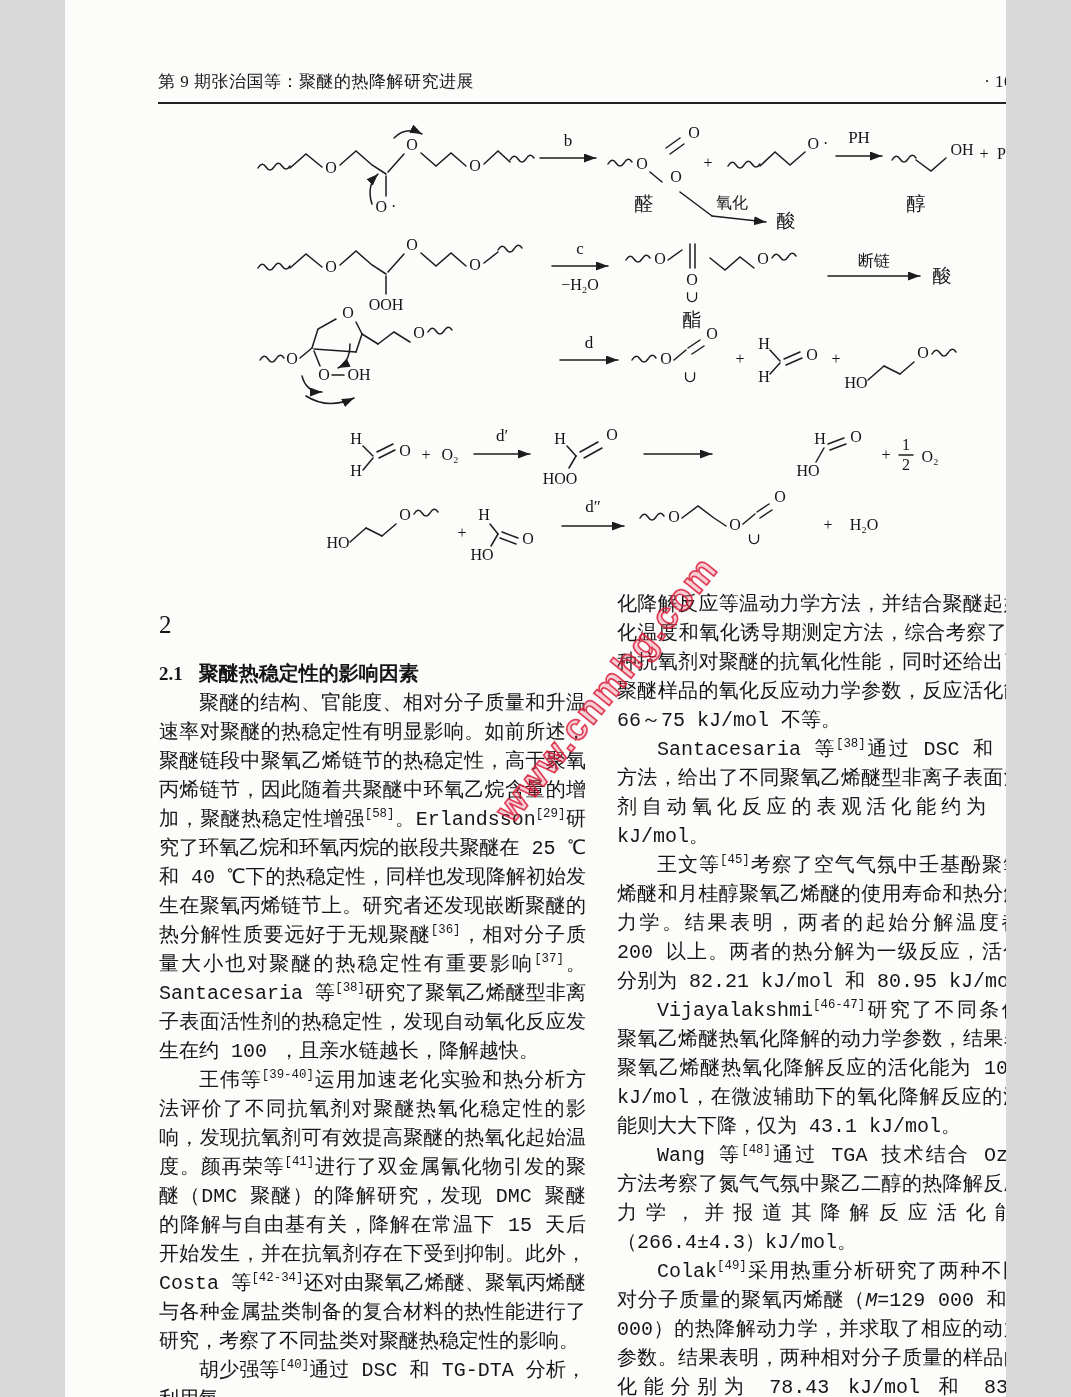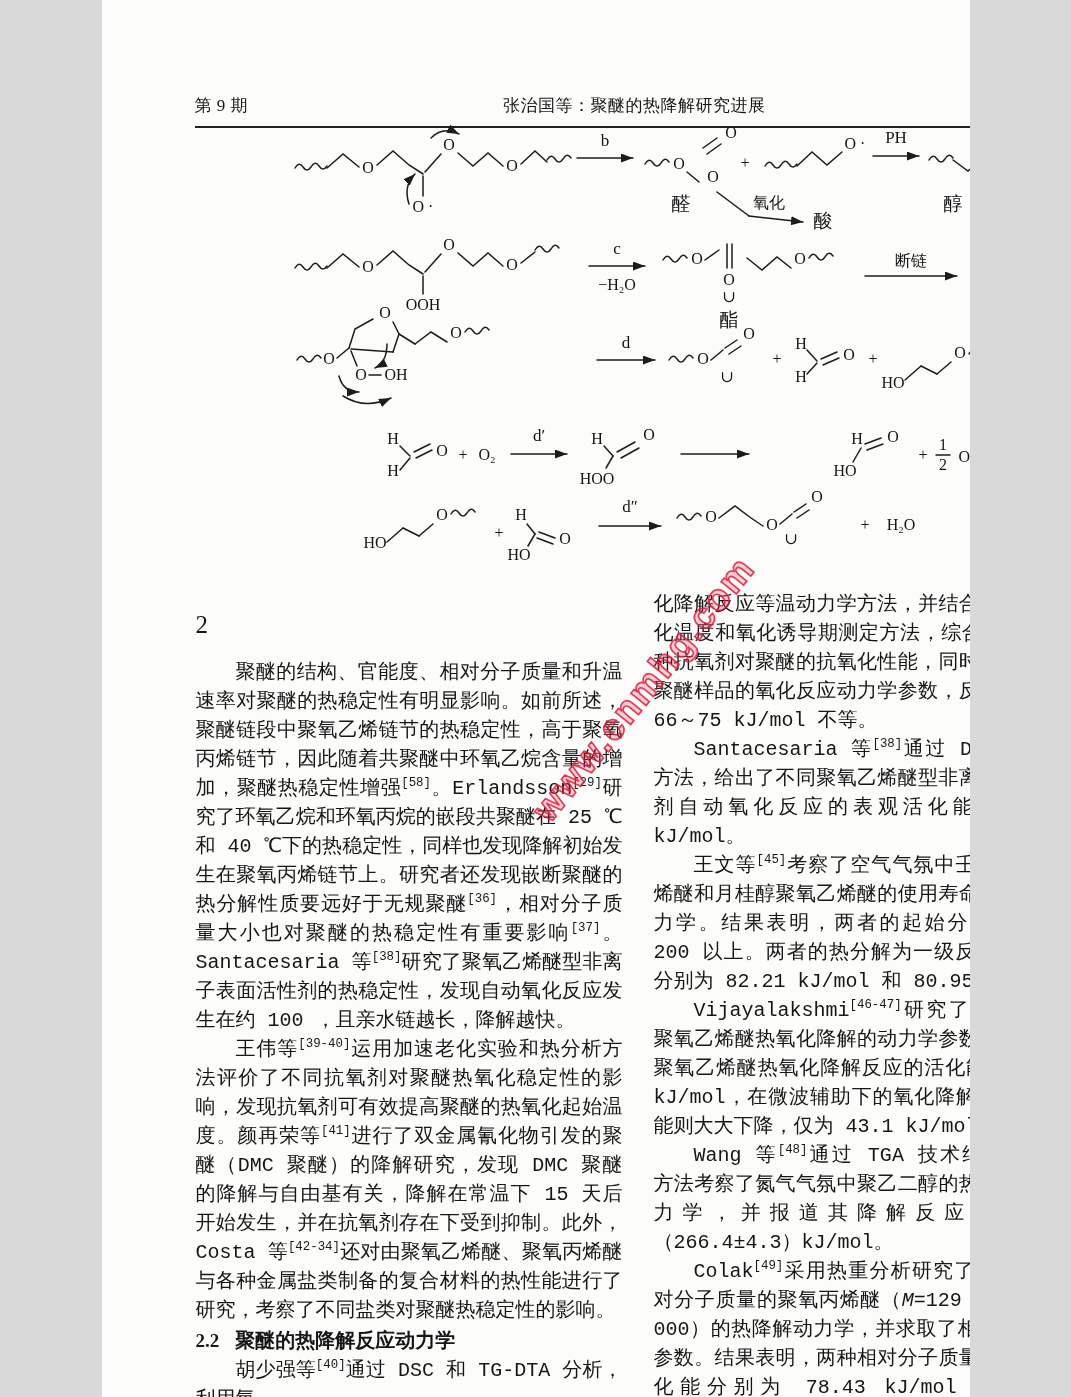--- a/index.html
+++ b/index.html
@@ -1,28 +1,28 @@
 <!DOCTYPE html>
 <html><head>
 <meta charset="utf-8">
 <style>
   html,body{margin:0;padding:0;background:#d9d9d9;}
   .sheet{
-    position:relative;width:868px;height:1397px;margin:0 auto;
+    position:relative;width:941px;height:1397px;margin:0 auto;
     background:#fcfcfa;color:#161616;overflow:hidden;
     font-family:"Liberation Serif","DejaVu Serif",serif;
   }
   
   .header{
     position:absolute;left:93px;top:70px;width:884px;
     display:flex;justify-content:space-between;align-items:baseline;
     font-size:17px;letter-spacing:.5px;
     border-bottom:2px solid #222;padding-bottom:9px;
   }
-  .header .mid{flex:1;text-align:center;margin-top:24px;}
+  .header .mid{flex:1;}
   
   .scheme{position:absolute;left:95px;top:108px;}
   .bd{stroke:#1c1c1c;stroke-width:1.5;fill:none;stroke-linecap:round;}
   .at{font:16px "Liberation Serif","DejaVu Serif",serif;fill:#141414;text-anchor:middle;}
   .cjk{font-size:19px;}
   .sm{font-size:16px;}
   .lb{font-size:17px;}
   
   .col{
     position:absolute;width:427px;text-align:justify;
@@ -279,26 +279,26 @@
 
       <text class="at" x="668" y="422">+</text>
       <text class="at" x="704" y="422">H₂O</text>
     </g>
   </svg>
 
   <div class="col col-left">
     <div class="h-main">
       <span class="num">2</span>
     </div>
+    <div class="h-sub">
+      <span class="num">2.1</span>
+      <span>聚醚热稳定性的影响因素</span>
+    </div>
     <p>聚醚的结构、官能度、相对分子质量和升温速率对聚醚的热稳定性有明显影响。如前所述，聚醚链段中聚氧乙烯链节的热稳定性，高于聚氧丙烯链节，因此随着共聚醚中环氧乙烷含量的增加，聚醚热稳定性增强<sup>[58]</sup>。Erlandsson<sup>[29]</sup>研究了环氧乙烷和环氧丙烷的嵌段共聚醚在 25 ℃和 40 ℃下的热稳定性，同样也发现降解初始发生在聚氧丙烯链节上。研究者还发现嵌断聚醚的热分解性质要远好于无规聚醚<sup>[36]</sup>，相对分子质量大小也对聚醚的热稳定性有重要影响<sup>[37]</sup>。Santacesaria 等<sup>[38]</sup>研究了聚氧乙烯醚型非离子表面活性剂的热稳定性，发现自动氧化反应发生在约 100 ，且亲水链越长，降解越快。</p>
     <p>王伟等<sup>[39-40]</sup>运用加速老化实验和热分析方法评价了不同抗氧剂对聚醚热氧化稳定性的影响，发现抗氧剂可有效提高聚醚的热氧化起始温度。颜再荣等<sup>[41]</sup>进行了双金属氰化物引发的聚醚（DMC 聚醚）的降解研究，发现 DMC 聚醚的降解与自由基有关，降解在常温下 15 天后开始发生，并在抗氧剂存在下受到抑制。此外，Costa 等<sup>[42-34]</sup>还对由聚氧乙烯醚、聚氧丙烯醚与各种金属盐类制备的复合材料的热性能进行了研究，考察了不同盐类对聚醚热稳定性的影响。</p>
-    <div class="h-sub">
-      <span class="num">2.2</span>
-      <span>聚醚的热降解反应动力学</span>
-    </div>
     <p>胡少强等<sup>[40]</sup>通过 DSC 和 TG-DTA 分析，利用氧</p>
   </div>
 
   <div class="col col-right">
     <p class="noindent">化降解反应等温动力学方法，并结合聚醚起始氧化温度和氧化诱导期测定方法，综合考察了 10 种抗氧剂对聚醚的抗氧化性能，同时还给出了各聚醚样品的氧化反应动力学参数，反应活化能从 66～75 kJ/mol 不等。</p>
     <p>Santacesaria 等<sup>[38]</sup>通过 DSC 和 TGA 方法，给出了不同聚氧乙烯醚型非离子表面活性剂自动氧化反应的表观活化能约为 201 kJ/mol。</p>
     <p>王文等<sup>[45]</sup>考察了空气气氛中壬基酚聚氧乙烯醚和月桂醇聚氧乙烯醚的使用寿命和热分解动力学。结果表明，两者的起始分解温度都在 200 以上。两者的热分解为一级反应，活化能分别为 82.21 kJ/mol 和 80.95 kJ/mol。</p>
     <p>Vijayalakshmi<sup>[46-47]</sup>研究了不同条件下聚氧乙烯醚热氧化降解的动力学参数，结果表明聚氧乙烯醚热氧化降解反应的活化能为 105.3 kJ/mol，在微波辅助下的氧化降解反应的活化能则大大下降，仅为 43.1 kJ/mol。</p>
     <p>Wang 等<sup>[48]</sup>通过 TGA 技术结合 Ozawa 方法考察了氮气气氛中聚乙二醇的热降解反应动力学，并报道其降解反应活化能为（266.4±4.3）kJ/mol。</p>
     <p>Colak<sup>[49]</sup>采用热重分析研究了两种不同相对分子质量的聚氧丙烯醚（<i>M</i>=129 000 和 78 000）的热降解动力学，并求取了相应的动力学参数。结果表明，两种相对分子质量的样品的活化能分别为 78.43 kJ/mol 和 83.91 kJ/mol，反应级数均为一级。</p>

